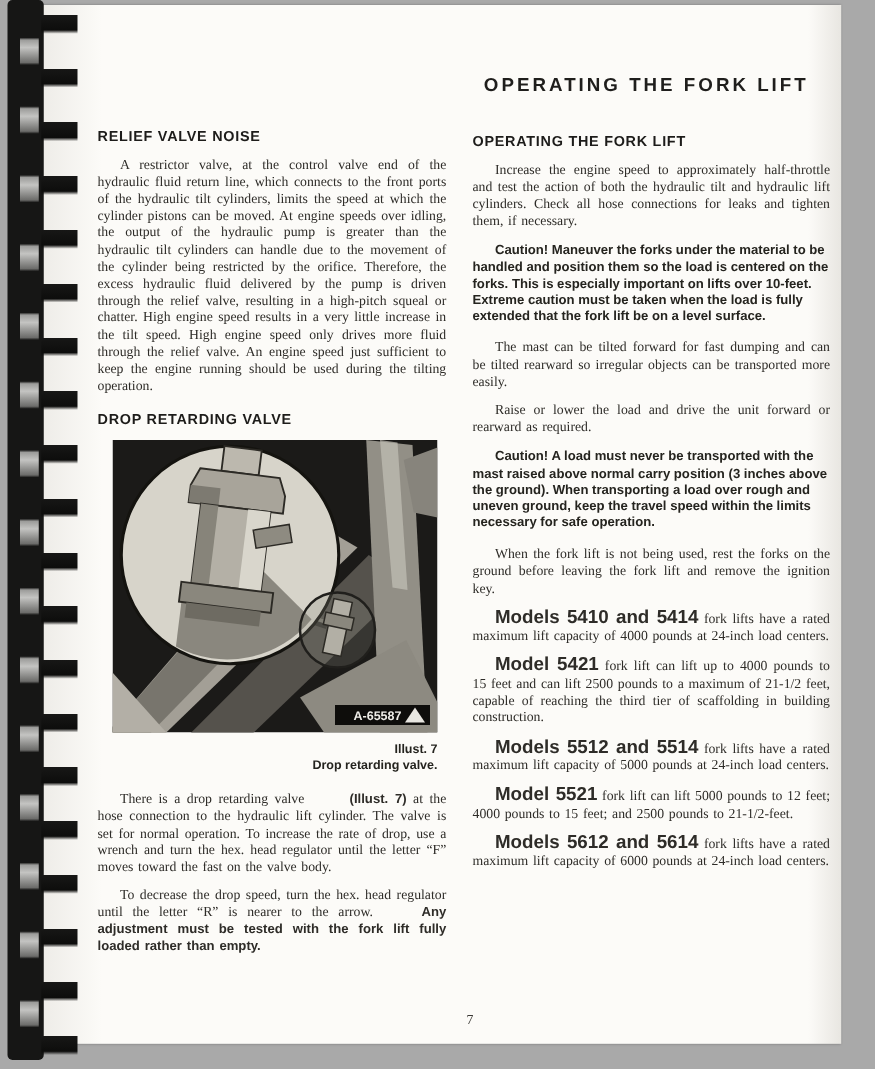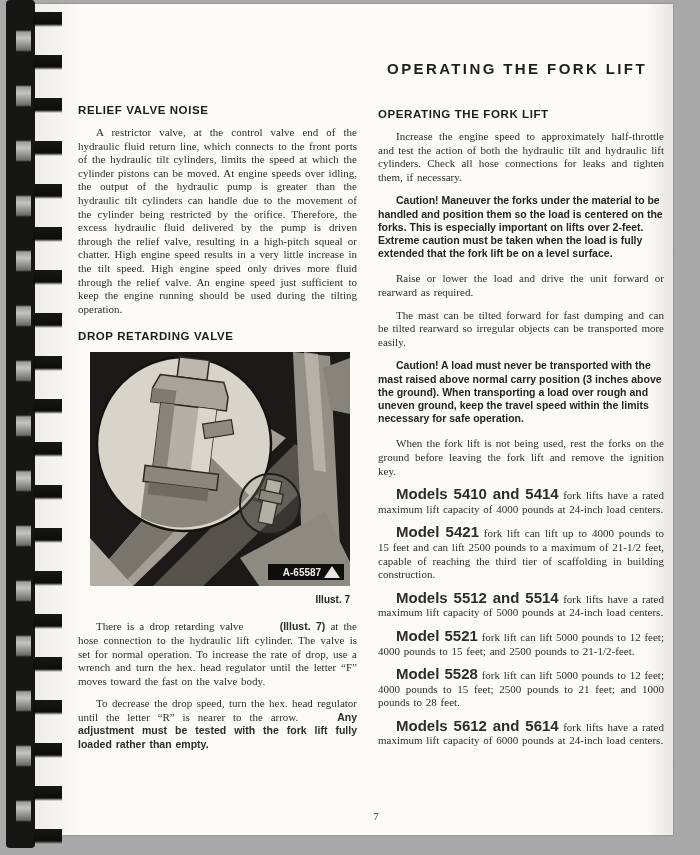--- a/index.html
+++ b/index.html
@@ -132,52 +132,52 @@
         </g>
 
         <g>
           <rect x="178" y="212" width="76" height="16" fill="#0e0d0b"></rect>
           <text x="212" y="224" font-family="Liberation Sans, sans-serif" font-size="10" font-weight="bold" fill="#efede8" text-anchor="middle">A-65587</text>
           <polygon points="242,214 250,226 234,226" fill="#e8e6e0"></polygon>
         </g>
       </svg>
       <div class="caption">
         <div>Illust. 7</div>
+        <div>Drop retarding valve.</div>
       </div>
     </div>
 
     <p class="body-text"><span>There is a drop retarding valve </span><span class="inline-bold">(Illust. 7)</span><span> at the hose connection to the hydraulic lift cylinder.  The valve is set for normal operation.  To increase the rate of drop, use a wrench and turn the hex. head regulator until the letter “F” moves toward the fast on the valve body.</span></p>
 
     <p class="body-text"><span>To decrease the drop speed, turn the hex. head regulator until the letter “R” is nearer to the arrow.  </span><span class="inline-bold">Any adjustment must be tested with the fork lift fully loaded rather than empty.</span></p>
   </div>
 
   <div class="col col-right">
     <h3 class="sec-heading">OPERATING THE FORK LIFT</h3>
 
     <p class="body-text">Increase the engine speed to approximately half-throttle and test the action of both the hydraulic tilt and hydraulic lift cylinders. Check all hose connections for leaks and tighten them, if necessary.</p>
 
-    <p class="caution">Caution! Maneuver the forks under the material to be handled and position them so the load is centered on the forks. This is especially important on lifts over 2-feet. Extreme caution must be taken when the load is fully extended that the fork lift be on a level surface.</p>
+    <p class="caution">Caution! Maneuver the forks under the material to be handled and position them so the load is centered on the forks. This is especially important on lifts over 10-feet. Extreme caution must be taken when the load is fully extended that the fork lift be on a level surface.</p>
+
+    <p class="body-text">The mast can be tilted forward for fast dumping and can be tilted rearward so irregular objects can be transported more easily.</p>
 
     <p class="body-text">Raise or lower the load and drive the unit forward or rearward as required.</p>
-
-    <p class="body-text">The mast can be tilted forward for fast dumping and can be tilted rearward so irregular objects can be transported more easily.</p>
 
     <p class="caution">Caution! A load must never be transported with the mast raised above normal carry position (3 inches above the ground). When transporting a load over rough and uneven ground, keep the travel speed within the limits necessary for safe operation.</p>
 
     <p class="body-text">When the fork lift is not being used, rest the forks on the ground before leaving the fork lift and remove the ignition key.</p>
 
     <p class="body-text"><span class="model-lead">Models 5410 and 5414</span><span> fork lifts have a rated maximum lift capacity of 4000 pounds at 24-inch load centers.</span></p>
 
     <p class="body-text"><span class="model-lead">Model 5421</span><span> fork lift can lift up to 4000 pounds to 15 feet and can lift 2500 pounds to a maximum of 21-1/2 feet, capable of reaching the third tier of scaffolding in building construction.</span></p>
 
     <p class="body-text"><span class="model-lead">Models 5512 and 5514</span><span> fork lifts have a rated maximum lift capacity of 5000 pounds at 24-inch load centers.</span></p>
 
     <p class="body-text"><span class="model-lead">Model 5521</span><span> fork lift can lift 5000 pounds to 12 feet; 4000 pounds to 15 feet; and 2500 pounds to 21-1/2-feet.</span></p>
 
-    <p class="body-text"><span class="model-lead">Model 5528</span><span> fork lift can lift 5000 pounds to 12 feet; 4000 pounds to 15 feet; 2500 pounds to 21 feet; and 1000 pounds to 28 feet.</span></p>
 
     <p class="body-text"><span class="model-lead">Models 5612 and 5614</span><span> fork lifts have a rated maximum lift capacity of 6000 pounds at 24-inch load centers.</span></p>
   </div>
 
   <div class="page-number">7</div>
 </div>
 
 <div class="binding-spine"></div>
 <div class="binding-shine"></div>
 <div class="binding-teeth"></div>

